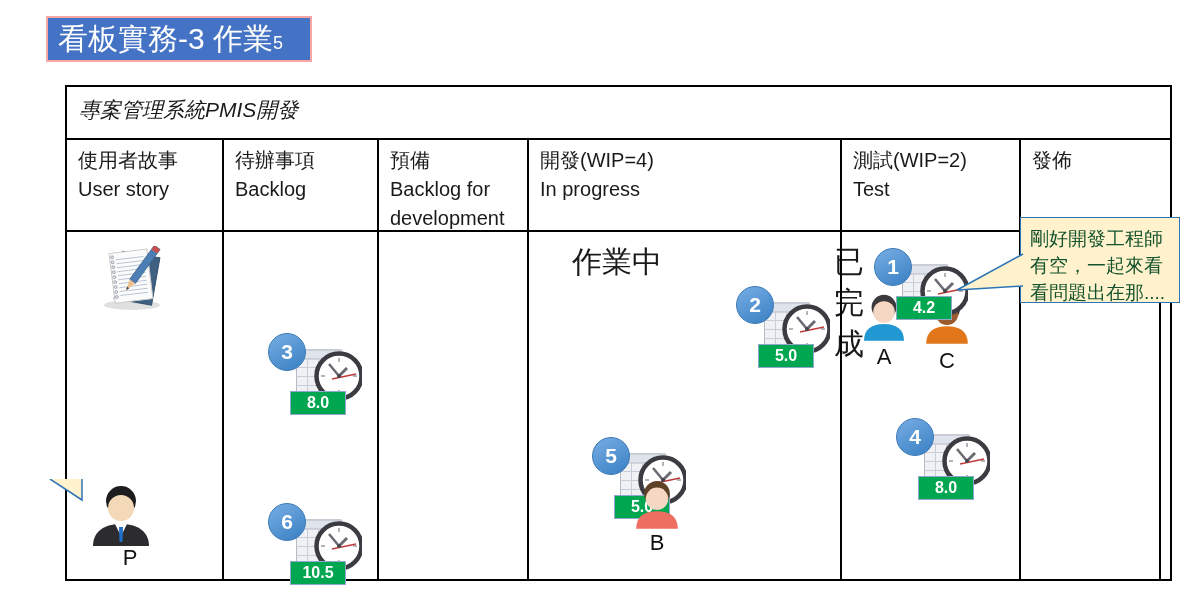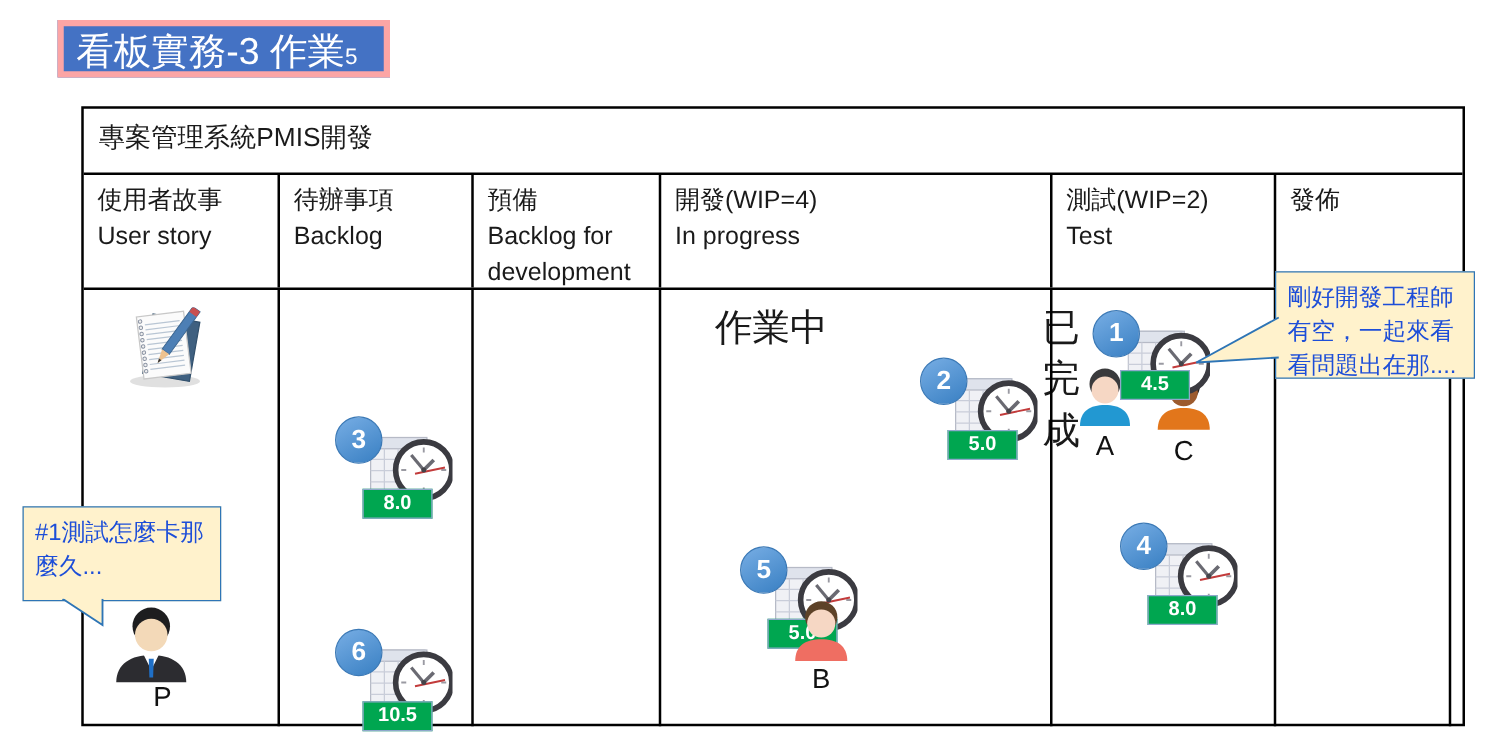--- a/index.html
+++ b/index.html
@@ -3,29 +3,29 @@
 <meta charset="utf-8">
 <style>
   * { margin:0; padding:0; box-sizing:border-box; }
   html,body { background:#fff; }
   body { font-family:"Liberation Sans","DejaVu Sans",sans-serif; color:#1a1a1a; }
   .stage { position:relative; width:1204px; height:599px; background:#fff; overflow:hidden; }
 
   
   .slide-title {
     position:absolute; left:46px; top:16px; width:266px; height:46px;
-    background:#4472C4; border:5px solid #fca5a5; color:#fff;
+    background:#4472C4; border:2px solid #fca5a5; color:#fff;
     font-size:30px; line-height:42px; padding-left:10px; white-space:nowrap;
   }
   .slide-title .sub { font-size:18px; }
 
   
   .board { position:absolute; left:65px; top:85px; width:1107px; height:496px; border:2px solid #000; }
   .row-project { position:absolute; left:0; top:0; width:100%; height:53px; border-bottom:2px solid #000;
-                 font-size:21px; padding:9px 0 0 12px; }
+                 font-size:21px; padding:9px 0 0 12px;font-style:italic; }
   .row-header { position:absolute; left:0; top:53px; width:100%; height:92px; border-bottom:2px solid #000; }
   .row-body   { position:absolute; left:0; top:145px; width:100%; height:349px; }
   .cell { position:absolute; top:0; height:100%; }
   .vline { border-left:2px solid #000; }
   .hcell { padding:6px 8px 0 11px; font-size:20px; line-height:29px; }
   .c1 { left:0;     width:155px; }
   .c2 { left:155px; width:145px; }
   .c3 { left:310px; width:150px; }
   .c4 { left:460px; width:313px; }
   .c5 { left:773px; width:179px; }
@@ -53,21 +53,21 @@
 
   
   .avatar { position:absolute; z-index:1; }
   .avatar svg { display:block; }
   .avatar-front { z-index:4; }
   .person-label { position:absolute; font-size:22px; color:#111; text-align:center; z-index:4; }
 
   
   .callout {
     position:absolute; background:#FFF2CC; border:1.5px solid #2E75B6;
-    font-size:19px; line-height:27px; padding:7px 9px; color:#1d4ed8; z-index:6;
+    font-size:19px; line-height:27px; padding:7px 9px; color:#14532d; z-index:6;
   }
   .callout-tail { position:absolute; z-index:7; }
 
   .notepad { position:absolute; left:96px; top:246px; width:76px; height:66px; z-index:2; }
 </style>
 </head>
 <body>
 
 <div class="stage">
 
@@ -156,21 +156,21 @@
     <path d="M11.5 14 V49 M22.5 14 V49 M33.5 14 V49 M0.5 22.5 H45.5 M0.5 31.5 H45.5 M0.5 40.5 H45.5" stroke="#c9cdd9" stroke-width="1" fill="none"></path>
     <circle cx="43" cy="31" r="22.5" fill="#ffffff" stroke="#3b3b41" stroke-width="4.5"></circle>
     <path d="M43 13 V17 M43 45 V49 M25 31 H29 M57 31 H61" stroke="#9a9aa2" stroke-width="1.5"></path>
     <path d="M43 31 L33 19" stroke="#6a6a72" stroke-width="2.5"></path>
     <path d="M43 31 L51 23" stroke="#6a6a72" stroke-width="3"></path>
     <path d="M36 34 L60 29" stroke="#c23b3b" stroke-width="1.5"></path>
     <circle cx="43" cy="31" r="2" fill="#44444a"></circle>
   </svg>
 </span>
     <div class="num-circle">1</div>
-    <div class="hours-badge">4.5</div>
+    <div class="hours-badge">4.2</div>
   </div>
 
   <div class="task-card" style="left:736px;top:286px">
     <span class="card-icon">
   <svg viewBox="0 0 66 56" width="66" height="56">
     <rect x="0.5" y="5" width="45" height="44" rx="2" fill="#f0f1f5" stroke="#b6bac6"></rect>
     <rect x="0.5" y="5" width="45" height="9" fill="#dfe3ec" stroke="#b6bac6"></rect>
     <path d="M11.5 14 V49 M22.5 14 V49 M33.5 14 V49 M0.5 22.5 H45.5 M0.5 31.5 H45.5 M0.5 40.5 H45.5" stroke="#c9cdd9" stroke-width="1" fill="none"></path>
     <circle cx="43" cy="31" r="22.5" fill="#ffffff" stroke="#3b3b41" stroke-width="4.5"></circle>
     <path d="M43 13 V17 M43 45 V49 M25 31 H29 M57 31 H61" stroke="#9a9aa2" stroke-width="1.5"></path>
@@ -285,21 +285,20 @@
     <polygon points="26,40 38,40 32,52" fill="#ffffff"></polygon>
     <polygon points="30,43 34,43 33.5,58 30.5,58" fill="#1f6fc6"></polygon>
   </svg>
 </div>
 
   <div class="person-label" style="left:860px;top:344px;width:48px">A</div>
   <div class="person-label" style="left:922px;top:348px;width:50px">C</div>
   <div class="person-label" style="left:632px;top:530px;width:50px">B</div>
   <div class="person-label" style="left:95px;top:545px;width:70px">P</div>
 
-  <div class="callout" style="left:18px;top:405px;width:159px;height:76px">#1測試怎麼卡那麼久...</div>
   <svg class="callout-tail" style="left:46px;top:479px" width="40" height="23">
     <polygon points="4,0 36,0 36,21" fill="#FFF2CC"></polygon>
     <polyline points="4,0 36,21 36,0" fill="none" stroke="#2E75B6" stroke-width="1.5"></polyline>
   </svg>
 
   <div class="callout" style="left:1020px;top:217px;width:160px;height:86px">剛好開發工程師有空，一起來看看問題出在那....</div>
   <svg class="callout-tail" style="left:955px;top:252px" width="70" height="42">
     <polygon points="68,2 68,34 2,38" fill="#FFF2CC"></polygon>
     <polyline points="68,2 2,38 68,34" fill="none" stroke="#2E75B6" stroke-width="1.5"></polyline>
   </svg>

